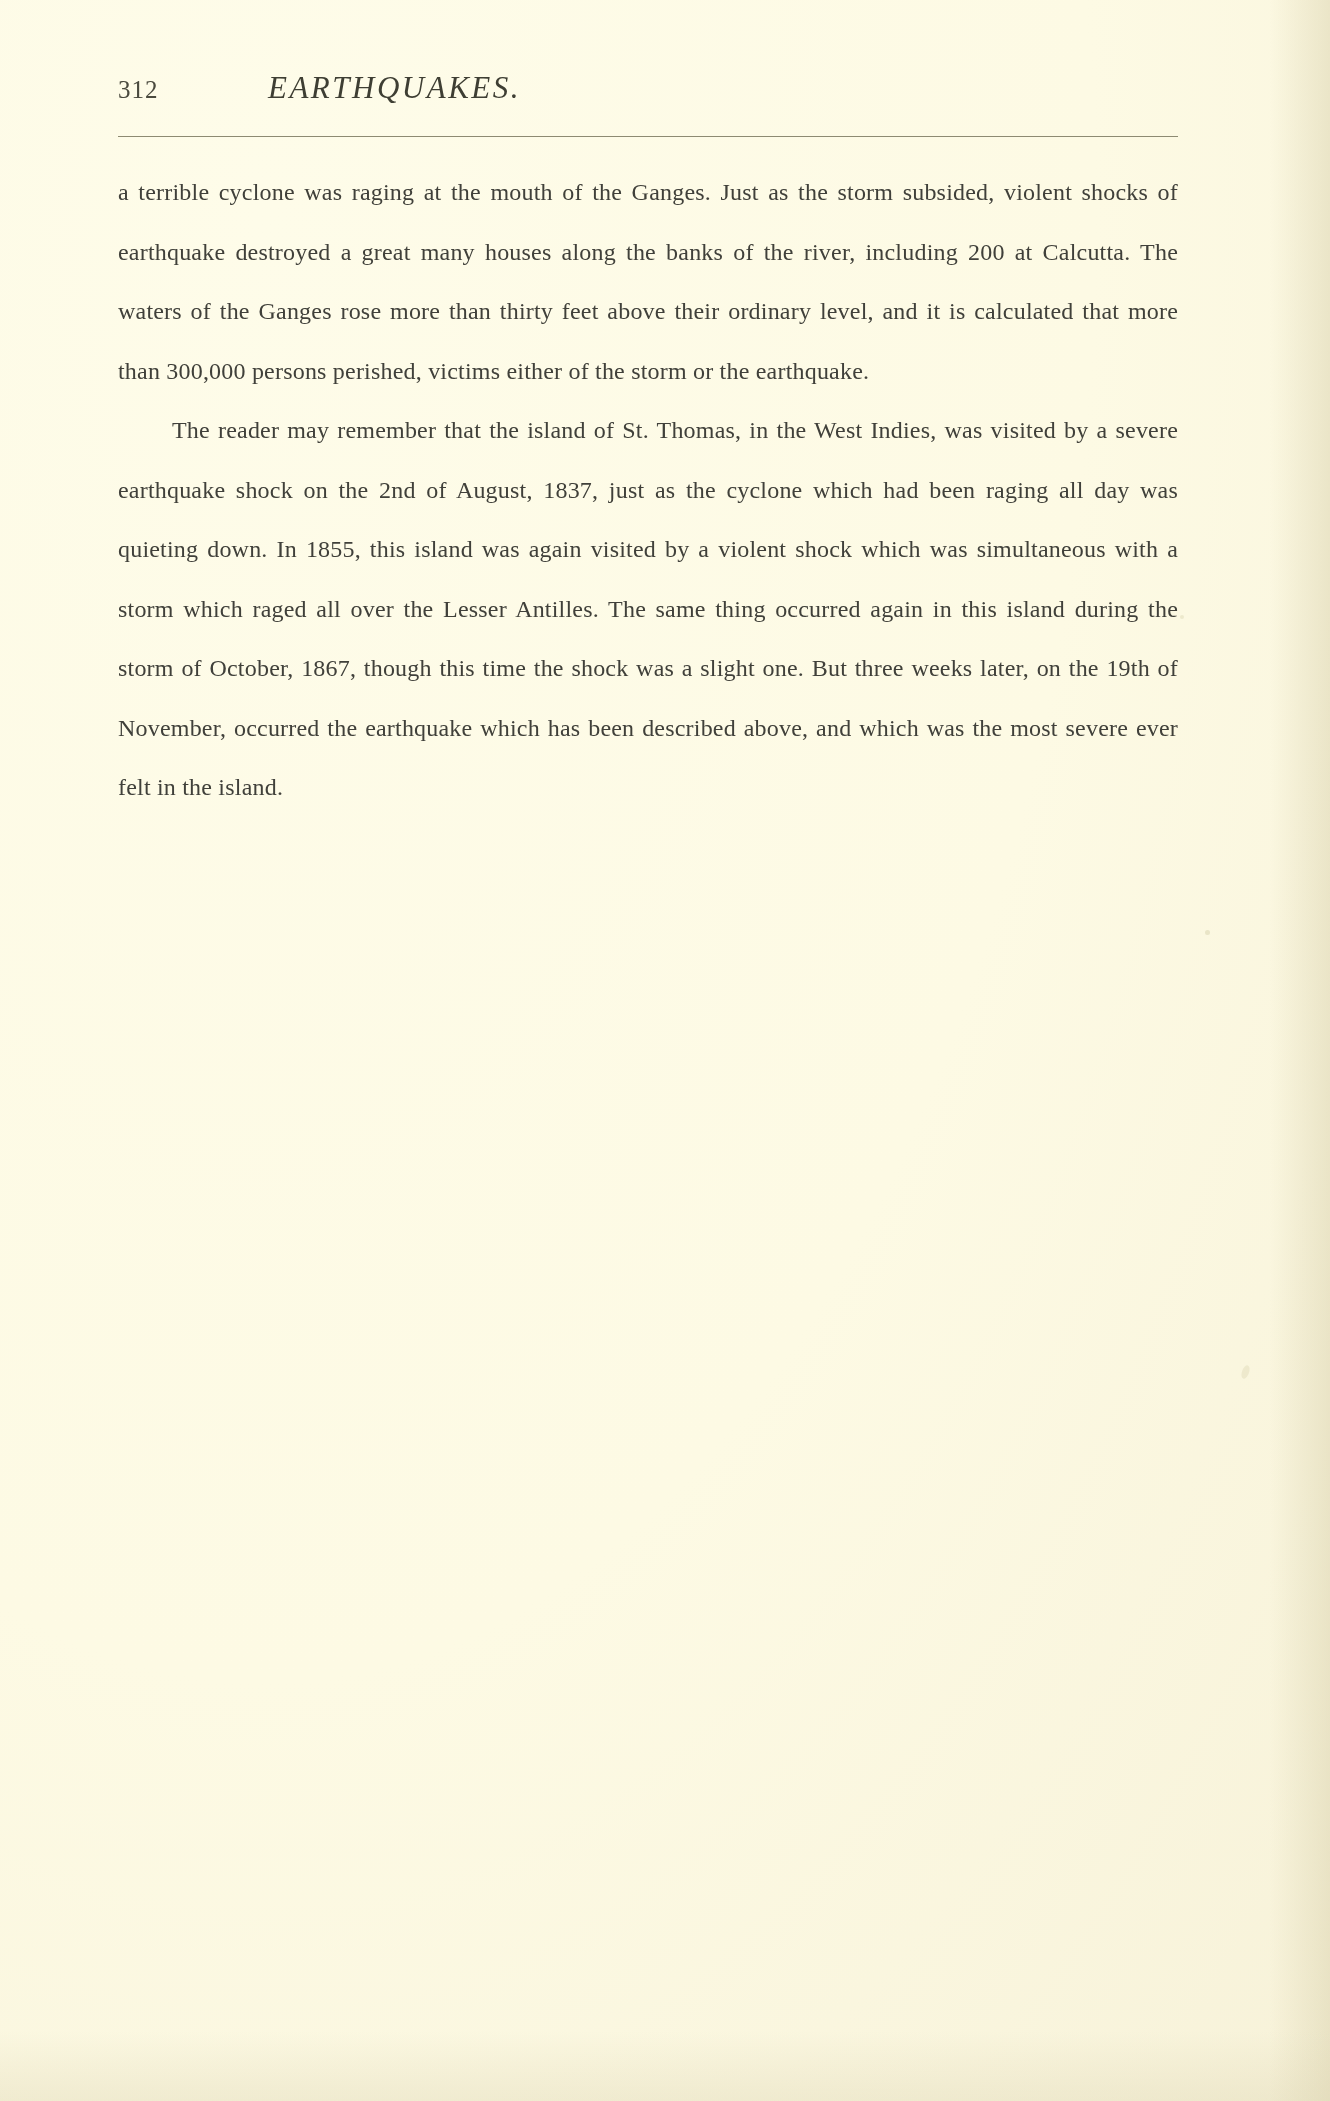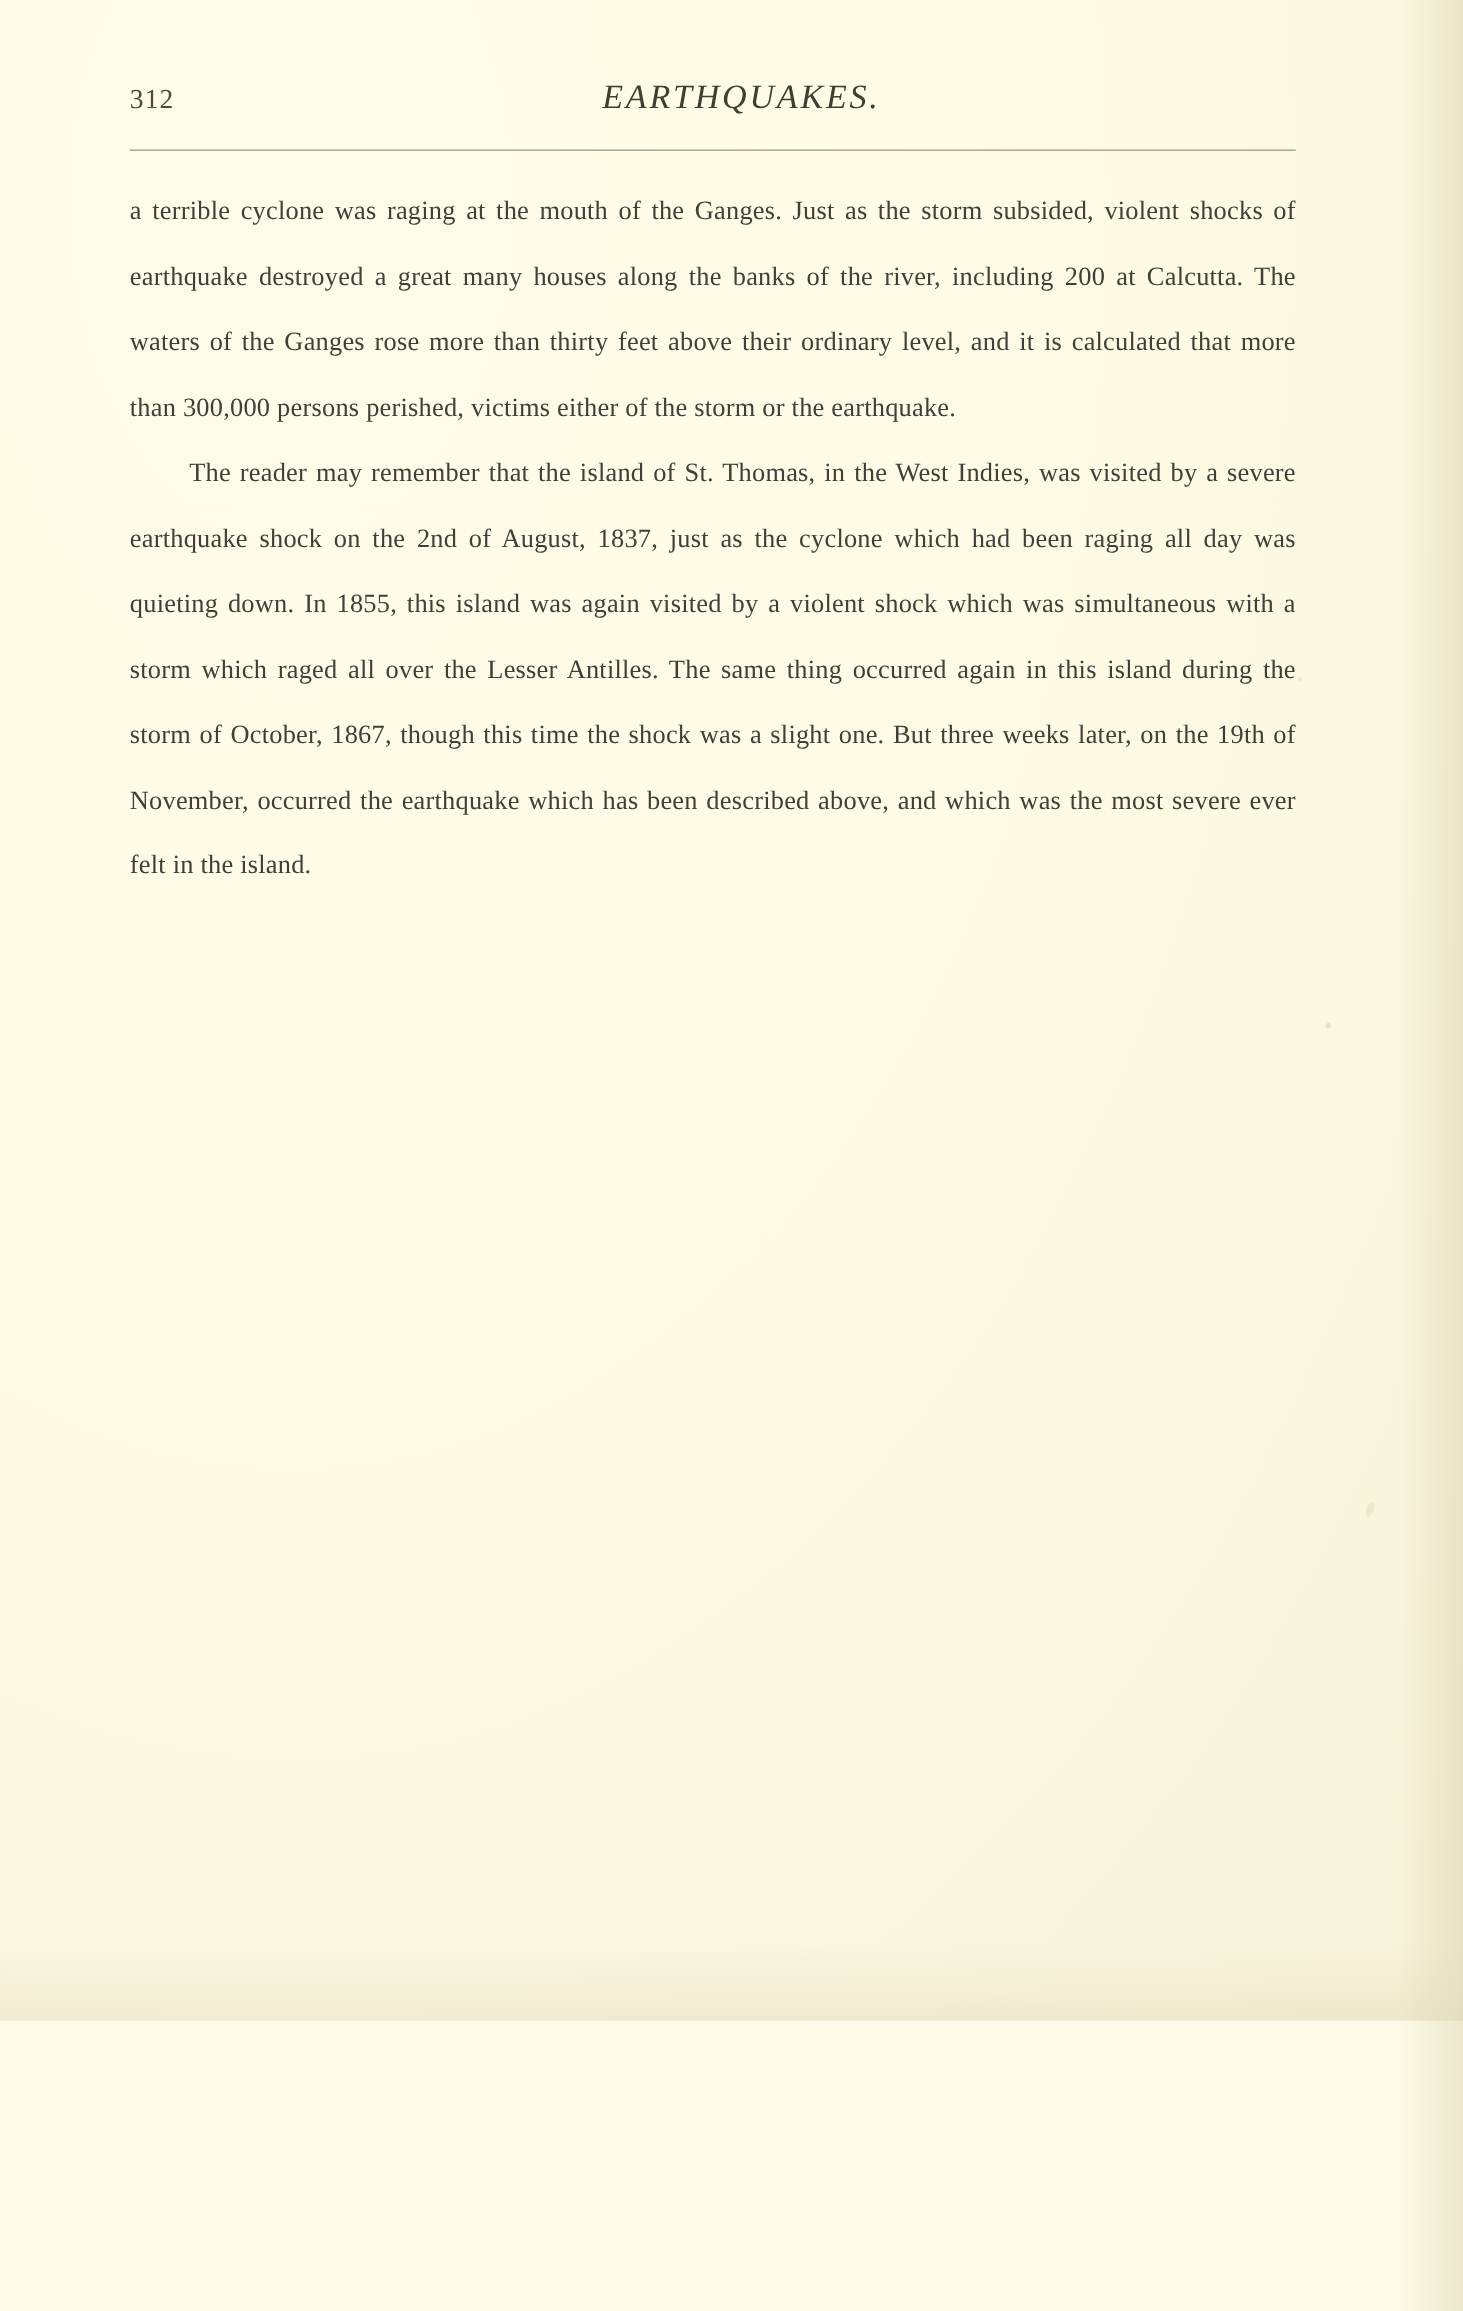--- a/index.html
+++ b/index.html
@@ -10,21 +10,21 @@
     width: 1330px;
     height: 2101px;
     background: #fdfbe8;
     font-family: "Liberation Serif", serif;
     color: #3a3a32;
     overflow: hidden;
   }
   .page {
     position: relative;
     width: 1330px;
-    height: 1837px;
+    height: 2101px;
     box-sizing: border-box;
     padding: 0;
     background:
       radial-gradient(ellipse at 20% 10%, #fefce9 0%, #fdfae4 55%, #f7f2d9 100%);
   }
   .page-inner {
     position: absolute;
     left: 118px;
     top: 70px;
     width: 1082px;
@@ -36,21 +36,21 @@
   }
   .folio {
     font-size: 25px;
     letter-spacing: 1px;
     color: #4a4a3e;
     width: 150px;
     font-family: "Liberation Serif", serif;
   }
   .running-head {
     flex: 1;
-    text-align: center;
+    text-align: left;
     font-style: italic;
     font-size: 31px;
     letter-spacing: 2.5px;
     color: #3e3e33;
     padding-right: 120px;
     white-space: nowrap;
   }
   .rule {
     margin-top: 14px;
     border-top: 1.5px solid #8d8a72;

